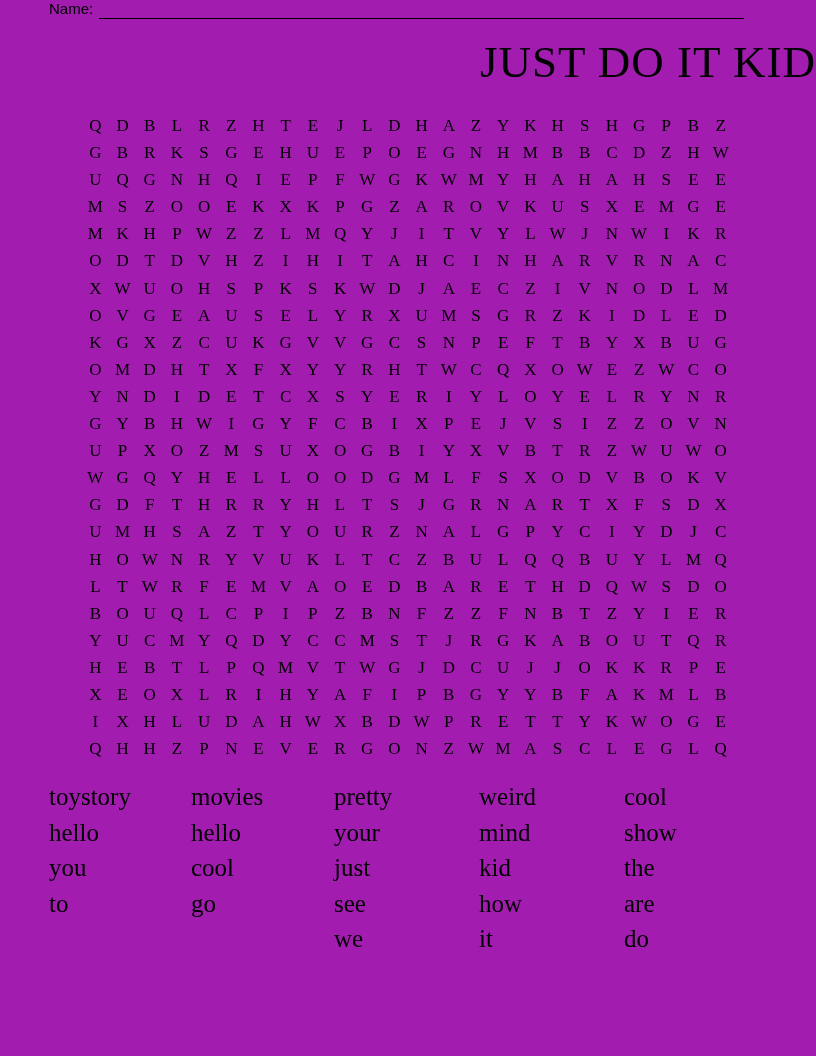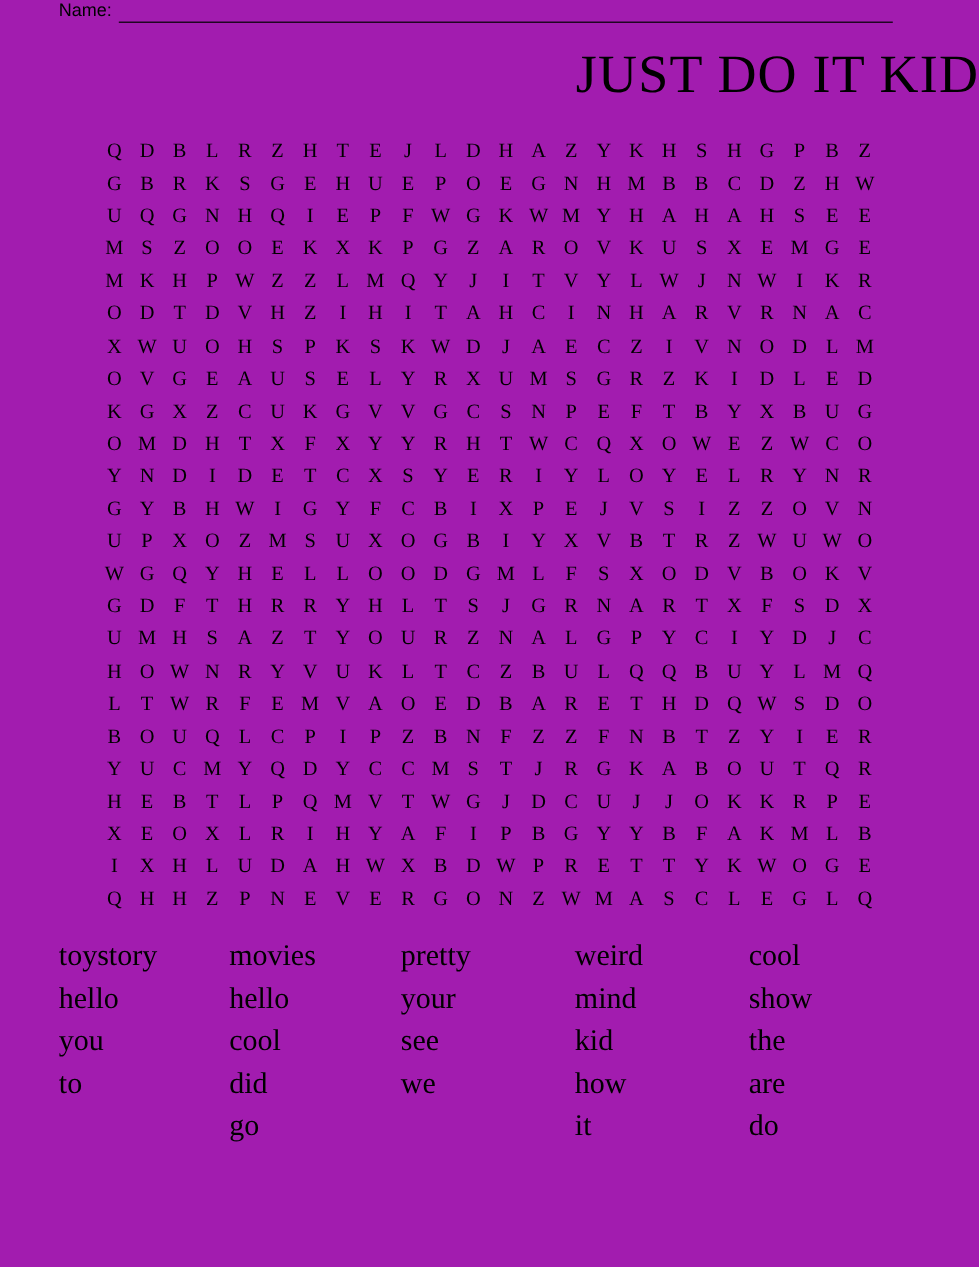--- a/index.html
+++ b/index.html
@@ -723,26 +723,26 @@
       <div class="word-col">
         <div class="word">toystory</div>
         <div class="word">hello</div>
         <div class="word">you</div>
         <div class="word">to</div>
       </div>
       <div class="word-col">
         <div class="word">movies</div>
         <div class="word">hello</div>
         <div class="word">cool</div>
-        <div class="word">did</div>
         <div class="word">go</div>
       </div>
       <div class="word-col">
         <div class="word">pretty</div>
         <div class="word">your</div>
+        <div class="word">just</div>
         <div class="word">see</div>
         <div class="word">we</div>
       </div>
       <div class="word-col">
         <div class="word">weird</div>
         <div class="word">mind</div>
         <div class="word">kid</div>
         <div class="word">how</div>
         <div class="word">it</div>
       </div>

